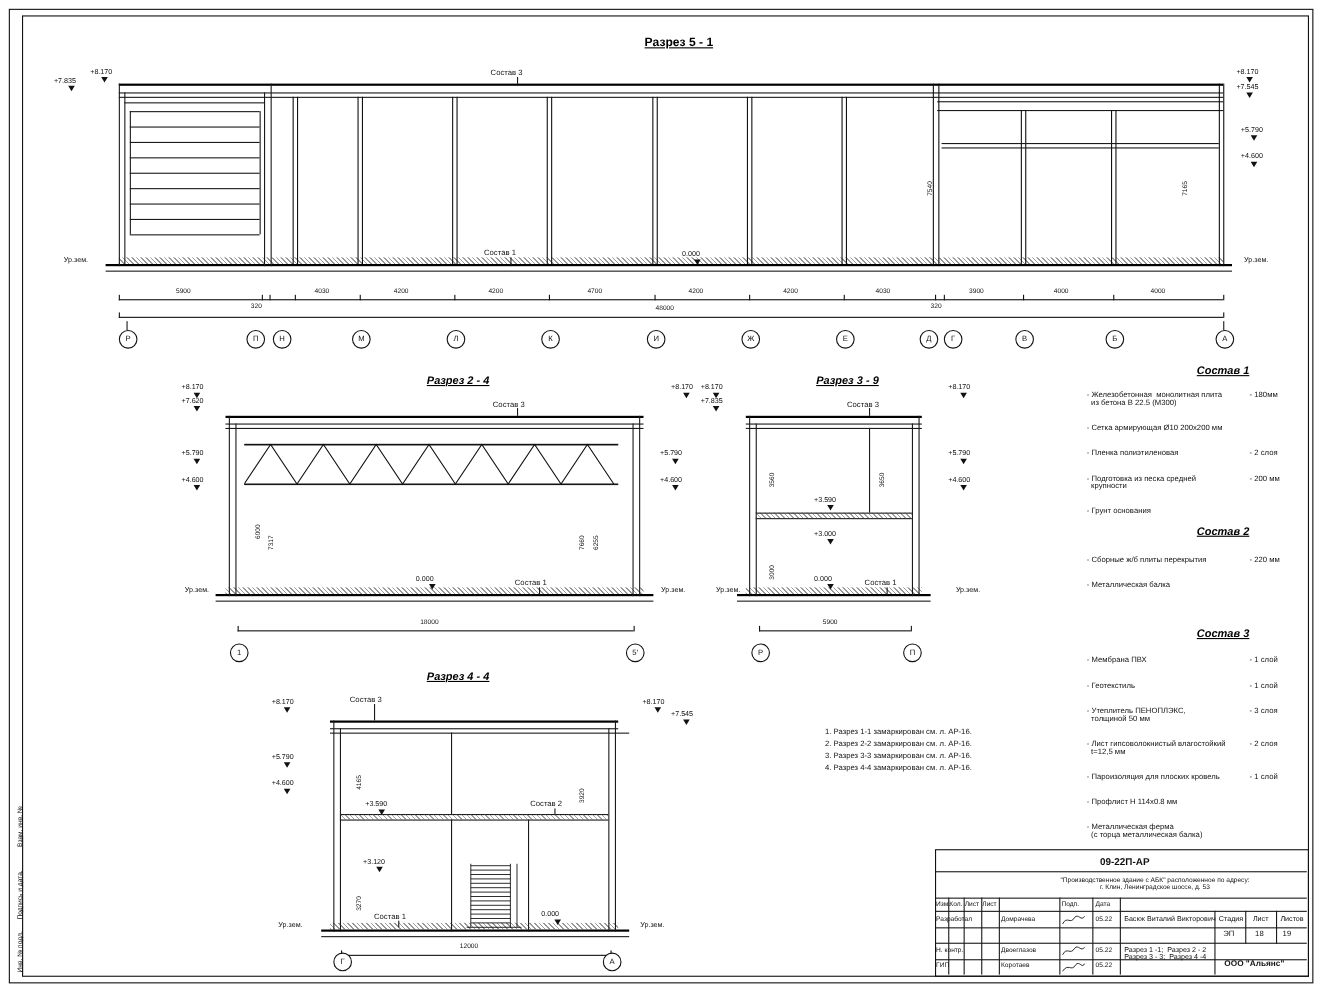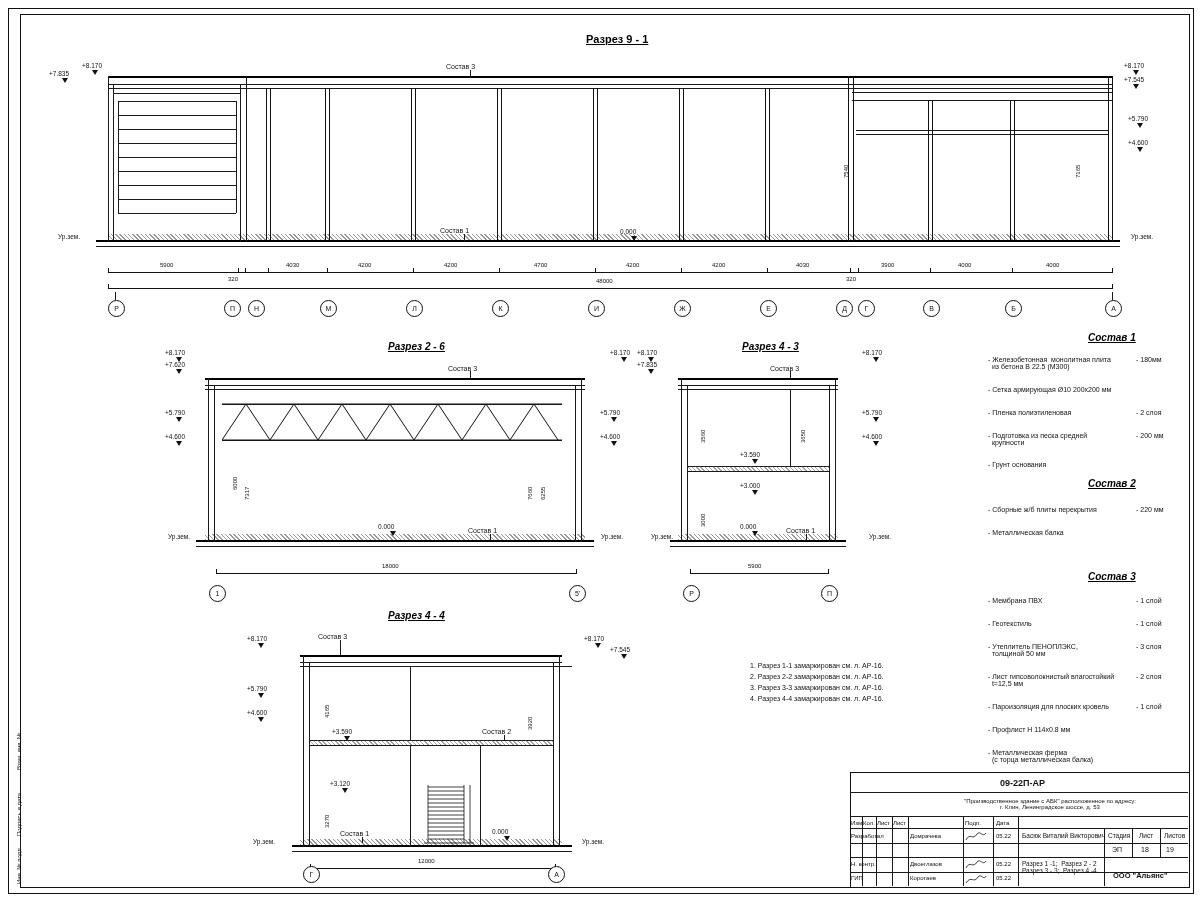--- a/index.html
+++ b/index.html
@@ -30,21 +30,21 @@
 <div id="sheet">
 
   <div class="frame" style="left:8px;top:8px;width:1184px;height:884px;"></div>
   <div class="frame" style="left:20px;top:14px;width:1168px;height:872px;"></div>
 
   <div class="ln v" style="left:20px;top:760px;width:1px;height:126px;"></div>
   <div class="txt vert" style="left:16px;top:884px;font-size:6px;">Инв. № подл.</div>
   <div class="txt vert" style="left:16px;top:836px;font-size:6px;">Подпись  и  дата.</div>
   <div class="txt vert" style="left:16px;top:770px;font-size:6px;">Взам. инв. №</div>
 
-  <div class="ttl" style="left:586px;top:33px;">Разрез 9 - 1</div>
+  <div class="ttl" style="left:586px;top:33px;">Разрез 5 - 1</div>
 
   <div class="ln h thick" style="left:108px;top:76px;width:1004px;height:2px;"></div>
   <div class="ln h" style="left:108px;top:84px;width:1004px;"></div>
   <div class="ln h" style="left:108px;top:88px;width:1004px;"></div>
 
   <div class="ln h" style="left:852px;top:92px;width:260px;"></div>
   <div class="ln h" style="left:852px;top:100px;width:260px;"></div>
 
   <div class="ln h thick" style="left:96px;top:240px;width:1024px;height:2px;"></div>
   <div class="ln h" style="left:96px;top:246px;width:1024px;"></div>
@@ -162,21 +162,21 @@
   <div class="circ" style="left:674px;top:300px;">Ж</div>
   <div class="circ" style="left:760px;top:300px;">Е</div>
   <div class="circ" style="left:836px;top:300px;">Д</div>
   <div class="circ" style="left:858px;top:300px;">Г</div>
   <div class="circ" style="left:923px;top:300px;">В</div>
   <div class="circ" style="left:1005px;top:300px;">Б</div>
   <div class="circ" style="left:1105px;top:300px;">А</div>
   <div class="ln v" style="left:115px;top:292px;height:8px;"></div>
   <div class="ln v" style="left:1112px;top:292px;height:8px;"></div>
 
-  <div class="sec-ttl" style="left:388px;top:341px;">Разрез 2 - 6</div>
+  <div class="sec-ttl" style="left:388px;top:341px;">Разрез 2 - 4</div>
 
   <div class="ln h thick" style="left:205px;top:378px;width:380px;height:2px;"></div>
   <div class="ln h" style="left:205px;top:385px;width:380px;"></div>
   <div class="ln h" style="left:205px;top:389px;width:380px;"></div>
   <div class="ln h thick" style="left:196px;top:540px;width:398px;height:2px;"></div>
   <div class="ln h" style="left:196px;top:546px;width:398px;"></div>
   <div class="hatch" style="left:205px;top:534px;width:380px;height:6px;opacity:.55;"></div>
   <div class="ln v" style="left:208px;top:378px;height:164px;"></div>
   <div class="ln v" style="left:214px;top:385px;height:157px;"></div>
   <div class="ln v" style="left:575px;top:385px;height:157px;"></div>
@@ -217,21 +217,21 @@
   <div class="txt vert" style="left:244px;top:500px;font-size:6px;">7317</div>
   <div class="txt vert" style="left:527px;top:500px;font-size:6px;">7660</div>
   <div class="txt vert" style="left:540px;top:500px;font-size:6px;">6255</div>
   <div class="dimline" style="left:216px;top:573px;width:360px;"></div>
   <div class="tick" style="left:216px;top:569px;"></div>
   <div class="tick" style="left:576px;top:569px;"></div>
   <div class="mark" style="left:382px;top:563px;">18000</div>
   <div class="circ" style="left:209px;top:585px;">1</div>
   <div class="circ" style="left:569px;top:585px;">5'</div>
 
-  <div class="sec-ttl" style="left:742px;top:341px;">Разрез 4 - 3</div>
+  <div class="sec-ttl" style="left:742px;top:341px;">Разрез 3 - 9</div>
   <div class="ln h thick" style="left:678px;top:378px;width:160px;height:2px;"></div>
   <div class="ln h" style="left:678px;top:385px;width:160px;"></div>
   <div class="ln h" style="left:678px;top:389px;width:160px;"></div>
   <div class="ln h thick" style="left:670px;top:540px;width:176px;height:2px;"></div>
   <div class="ln h" style="left:670px;top:546px;width:176px;"></div>
   <div class="hatch" style="left:678px;top:534px;width:160px;height:6px;opacity:.55;"></div>
   <div class="ln v" style="left:681px;top:378px;height:164px;"></div>
   <div class="ln v" style="left:687px;top:385px;height:157px;"></div>
   <div class="ln v" style="left:829px;top:385px;height:157px;"></div>
   <div class="ln v" style="left:835px;top:378px;height:164px;"></div>

